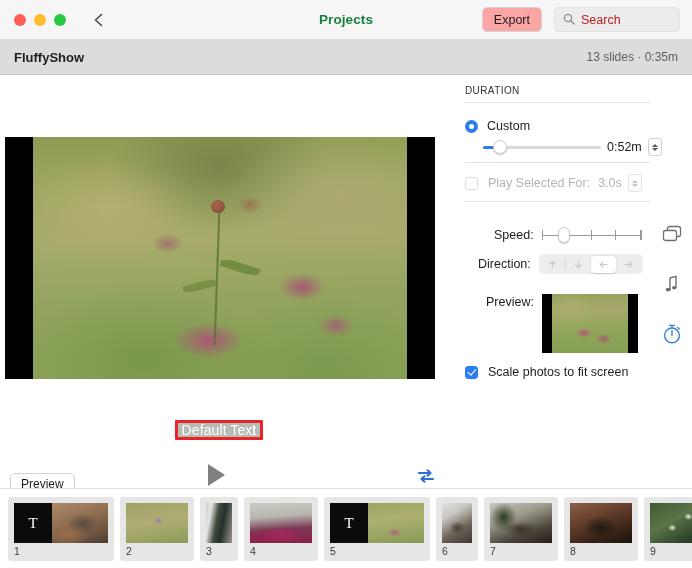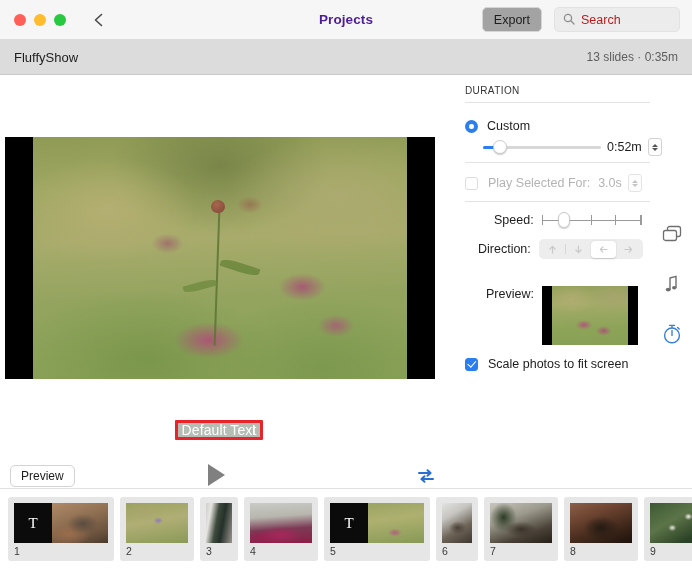--- a/index.html
+++ b/index.html
@@ -23,46 +23,46 @@
   .tl.red { background: #ff5f57; }
   .tl.yellow { background: #febc2e; }
   .tl.green { background: #28c840; }
   .backchev {
     margin-left: 22px; width: 20px; height: 20px;
     display: flex; align-items: center; justify-content: center;
   }
   .backchev svg { display: block; }
   .tb-title {
     position: absolute; left: 0; right: 0; text-align: center;
-    font-size: 13.5px; font-weight: bold; color: #4c1d95; letter-spacing: .1px;
+    font-size: 13.5px; font-weight: bold; color: #15803d; letter-spacing: .1px;
     pointer-events: none;
   }
   .tb-right {
     position: absolute; right: 12px; top: 7px;
     display: flex; align-items: center; gap: 12px;
   }
   .export-btn {
     height: 25px; padding: 0 11px; border: 1px solid #d5d5d5; border-radius: 5px;
-    background: #a3a3a3; font-size: 12.5px; color: #1d1d1d;
+    background: #fca5a5; font-size: 12.5px; color: #1d1d1d;
     display: flex; align-items: center; cursor: default;
   }
   .search-box {
     width: 126px; height: 25px; border-radius: 5px; background: #ececec;
     border: 1px solid #e2e2e2; display: flex; align-items: center; padding: 0 8px; gap: 6px;
   }
   .search-ph { font-size: 12.5px; color: #b91c1c; }
 
   
   .projbar {
     position: absolute; left: 0; top: 40px; width: 692px; height: 35px;
     background: #dcdcdc; border-bottom: 1px solid #c8c8c8;
     display: flex; align-items: center; justify-content: space-between;
     padding: 0 14px;
   }
-  .proj-name { font-size: 13px; font-weight: normal; color: #1d1d1d; }
+  .proj-name { font-size: 13px; font-weight: bold; color: #1d1d1d; }
   .proj-meta { font-size: 12px; color: #5e5e5e; }
 
   
   .stage {
     position: absolute; left: 0; top: 75px; width: 455px; height: 405px;
     background: #ffffff;
   }
   .canvas {
     position: absolute; left: 5px; top: 62px; width: 430px; height: 242px;
     background: #000; overflow: hidden;
@@ -119,21 +119,21 @@
     font-size: 14px; color: #ffffff; letter-spacing: .1px; white-space: nowrap;
   }
   .text-overlay .caret {
     position: absolute; right: 6px; top: 2px; bottom: 2px; width: 1.5px; background: #fff;
   }
 
   .controls {
     position: absolute; left: 0; top: 380px; width: 455px; height: 42px;
   }
   .preview-btn {
-    position: absolute; left: 10px; top: 10px;
+    position: absolute; left: 10px; top: 18px;
     height: 22px; padding: 0 10px; border: 1px solid #d3d3d3; border-radius: 5px;
     background: #fff; font-size: 12px; color: #1d1d1d;
     display: flex; align-items: center;
   }
   .play-tri {
     position: absolute; left: 208px; top: 9px;
     width: 0; height: 0;
     border-left: 17px solid #808080;
     border-top: 11px solid transparent;
     border-bottom: 11px solid transparent;
@@ -418,21 +418,21 @@
       <div class="lbl dim" style="margin-left:8px">3.0s</div>
       <div class="stepper dim" style="margin-left:6px">
         <div class="up"></div>
         <div class="dn"></div>
       </div>
     </div>
 
     <div class="hr" style="margin-top:9px"></div>
 
 
-    <div class="row" style="margin-top:10px; margin-left:39px">
+    <div class="row" style="margin-top:25px; margin-left:39px">
       <div class="lbl">Speed:</div>
       <div class="speed-slider">
         <div class="line"></div>
         <div class="tick" style="left:0"></div>
         <div class="tick" style="left:24px"></div>
         <div class="tick" style="left:49px"></div>
         <div class="tick" style="left:73px"></div>
         <div class="tick" style="right:0"></div>
         <div class="sknob"></div>
       </div>
@@ -458,21 +458,21 @@
             </svg>
         </div>
         <div class="s">
           <svg width="9" height="9" viewBox="0 0 9 9">
               <path d="M1 4.5 H7.4 M5 1.9 L7.6 4.5 L5 7.1" fill="none" stroke="#c9c9c9" stroke-width="1.2" stroke-linecap="round" stroke-linejoin="round"></path>
             </svg>
         </div>
       </div>
     </div>
 
-    <div class="row" style="margin-top:27px; margin-left:31px; align-items:flex-start">
+    <div class="row" style="margin-top:20px; margin-left:31px; align-items:flex-start">
       <div class="lbl" style="margin-top:1px">Preview:</div>
       <div class="prev-thumb">
         <div class="pimg"></div>
       </div>
     </div>
 
     <div class="row" style="margin-top:12px">
       <div class="cb on"></div>
       <div class="lbl" style="margin-left:10px">Scale photos to fit screen</div>
     </div>

